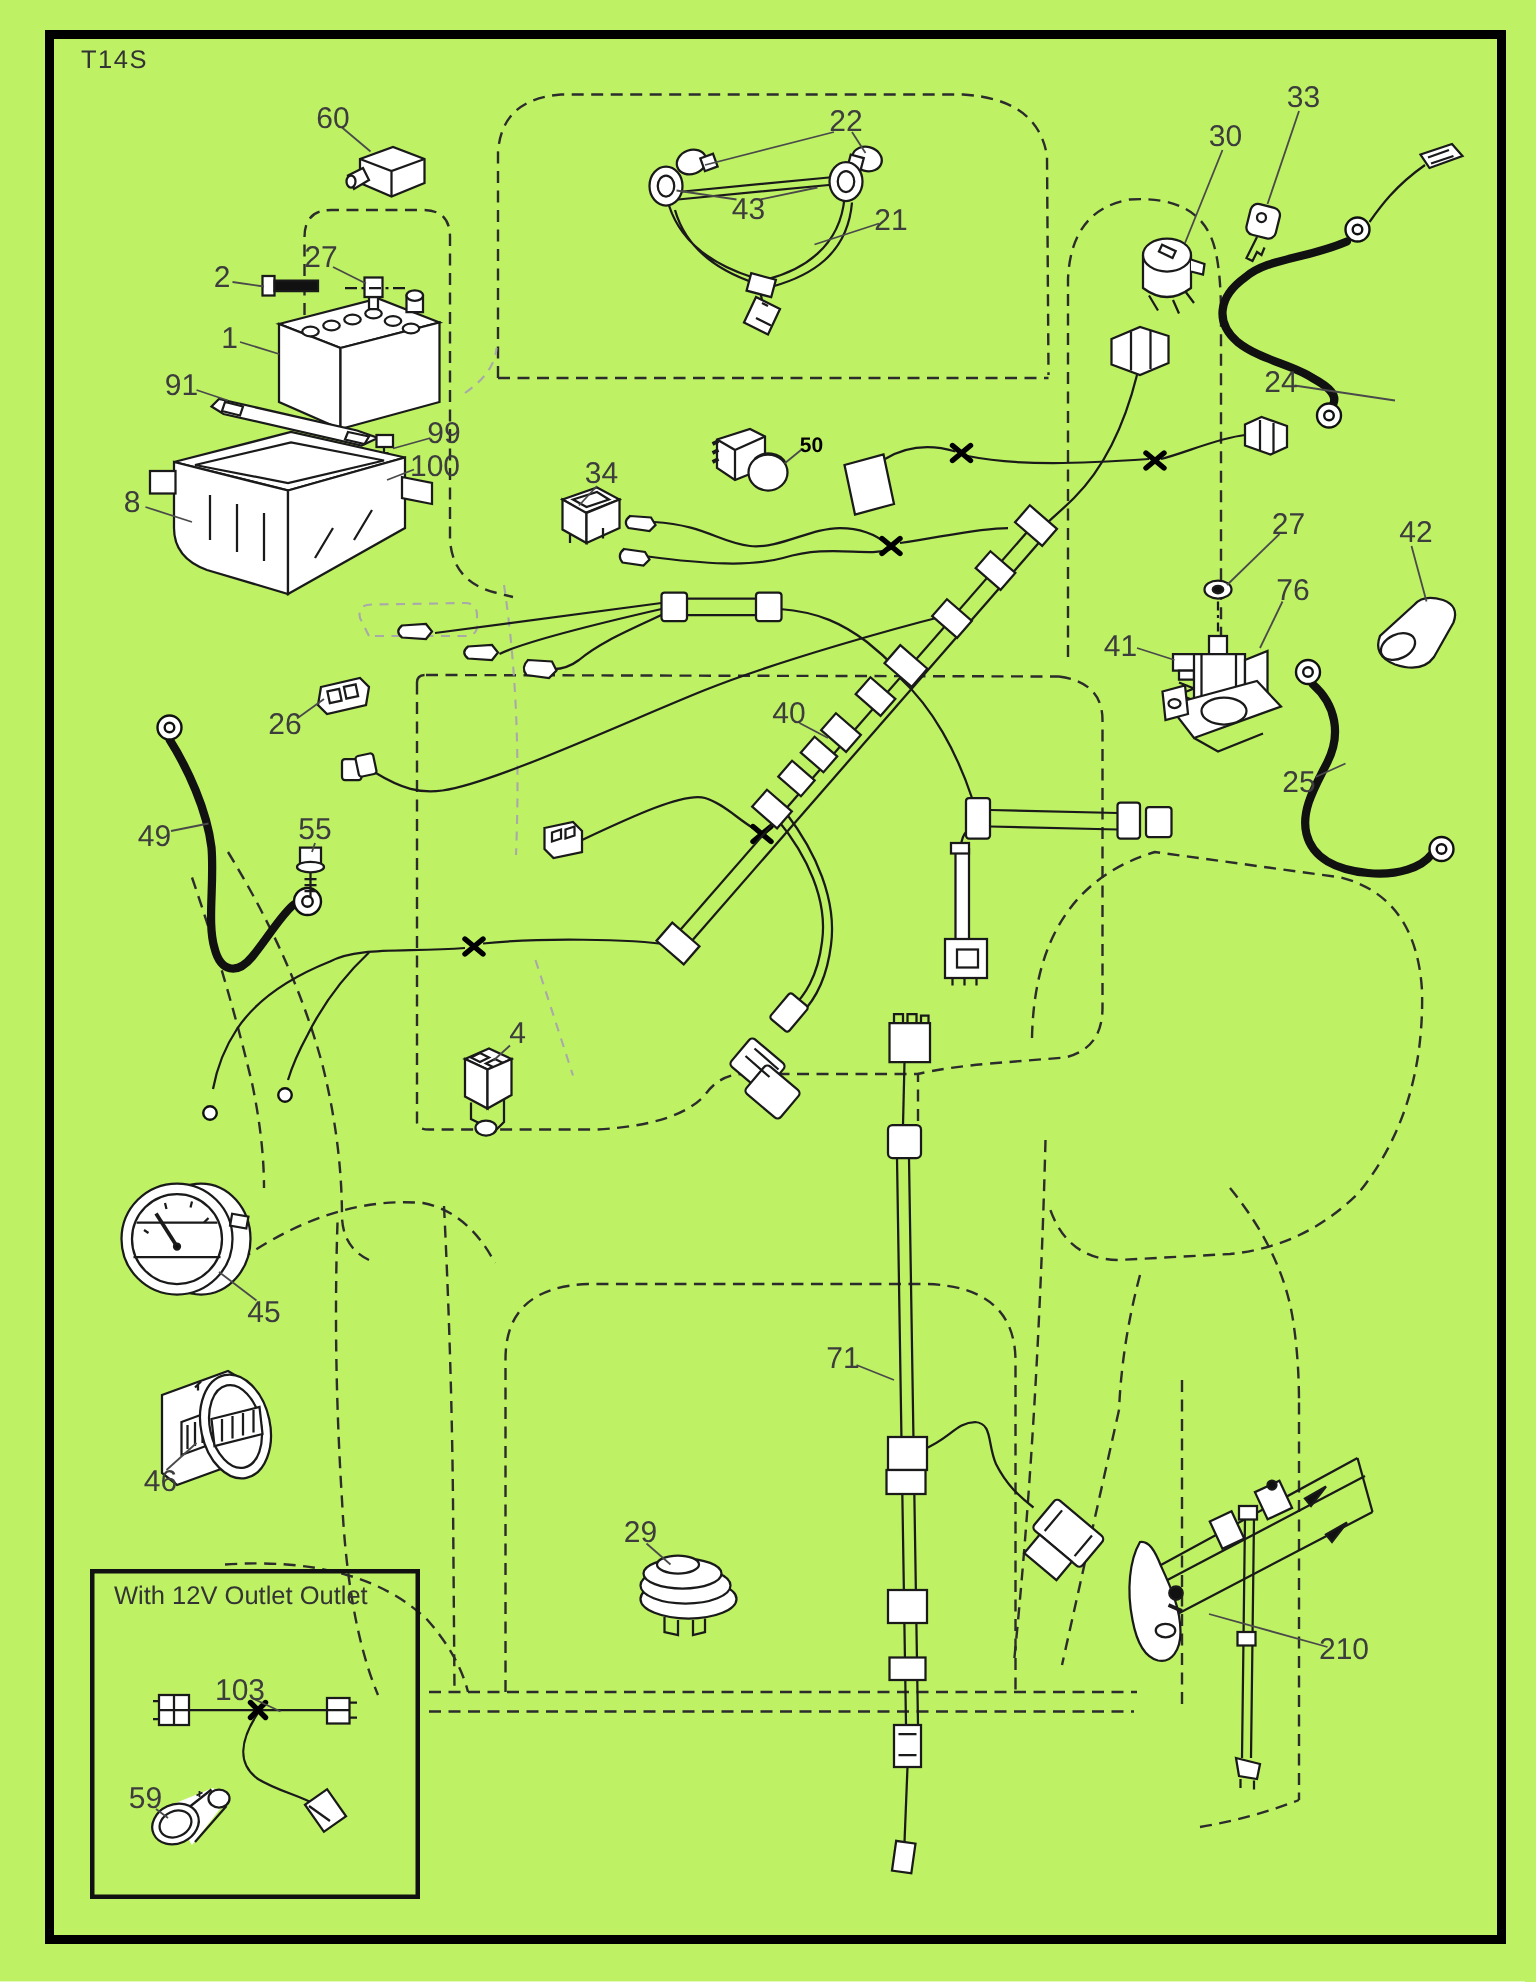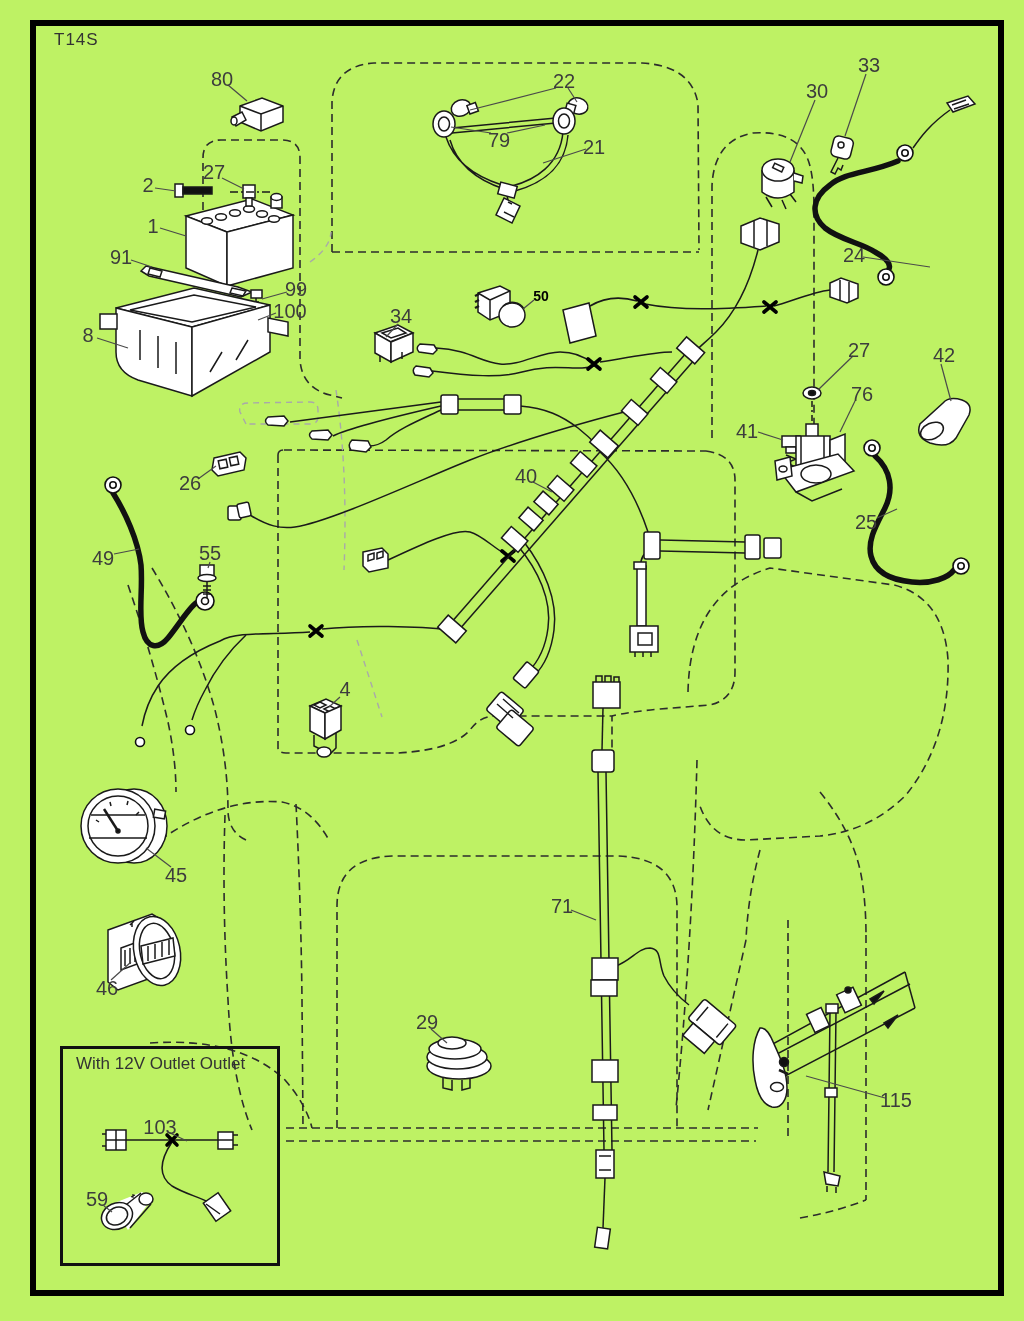--- a/index.html
+++ b/index.html
@@ -469,46 +469,46 @@
       <path d="M170,1133 L187,1141"></path>
       <path d="M104,1206 L112,1212"></path>
     </g>
   </svg>
 
   <div id="page-title">T14S</div>
 
   <div id="inset-box"></div>
   <div id="inset-title">With 12V Outlet Outlet</div>
 
-  <div class="lbl" style="left:222px;top:79px">80</div>
+  <div class="lbl" style="left:222px;top:79px">60</div>
   <div class="lbl" style="left:148px;top:185px">2</div>
   <div class="lbl" style="left:214px;top:172px">27</div>
   <div class="lbl" style="left:153px;top:226px">1</div>
   <div class="lbl" style="left:121px;top:257px">91</div>
   <div class="lbl" style="left:296px;top:289px">99</div>
   <div class="lbl" style="left:290px;top:311px">100</div>
   <div class="lbl" style="left:88px;top:335px">8</div>
   <div class="lbl" style="left:564px;top:81px">22</div>
-  <div class="lbl" style="left:499px;top:140px">79</div>
+  <div class="lbl" style="left:499px;top:140px">43</div>
   <div class="lbl" style="left:594px;top:147px">21</div>
   <div class="lbl" style="left:817px;top:91px">30</div>
   <div class="lbl" style="left:869px;top:65px">33</div>
   <div class="lbl" style="left:854px;top:255px">24</div>
   <div class="lbl" style="left:401px;top:316px">34</div>
   <div class="lbl bold" style="left:541px;top:296px">50</div>
   <div class="lbl" style="left:859px;top:350px">27</div>
   <div class="lbl" style="left:944px;top:355px">42</div>
   <div class="lbl" style="left:862px;top:394px">76</div>
   <div class="lbl" style="left:747px;top:431px">41</div>
   <div class="lbl" style="left:866px;top:522px">25</div>
   <div class="lbl" style="left:190px;top:483px">26</div>
   <div class="lbl" style="left:526px;top:476px">40</div>
   <div class="lbl" style="left:103px;top:558px">49</div>
   <div class="lbl" style="left:210px;top:553px">55</div>
   <div class="lbl" style="left:345px;top:689px">4</div>
   <div class="lbl" style="left:176px;top:875px">45</div>
   <div class="lbl" style="left:107px;top:988px">46</div>
   <div class="lbl" style="left:427px;top:1022px">29</div>
   <div class="lbl" style="left:562px;top:906px">71</div>
-  <div class="lbl" style="left:896px;top:1100px">115</div>
+  <div class="lbl" style="left:896px;top:1100px">210</div>
   <div class="lbl" style="left:160px;top:1127px">103</div>
   <div class="lbl" style="left:97px;top:1199px">59</div>
 </div>
 
 </body></html>

